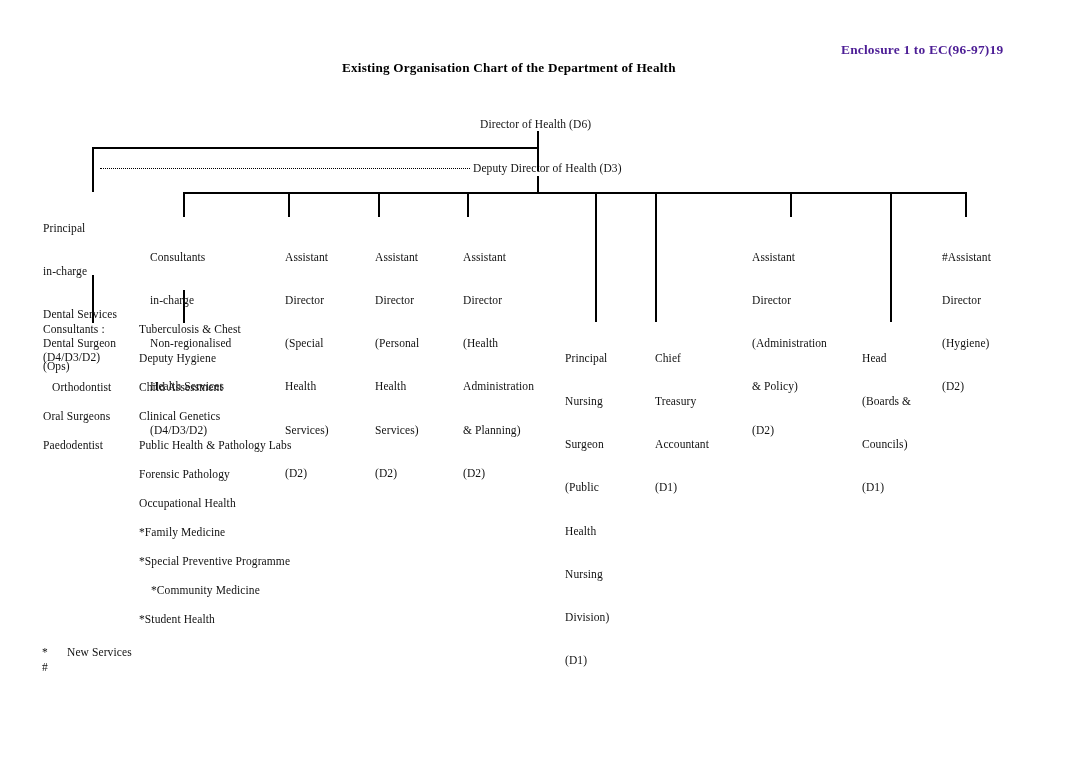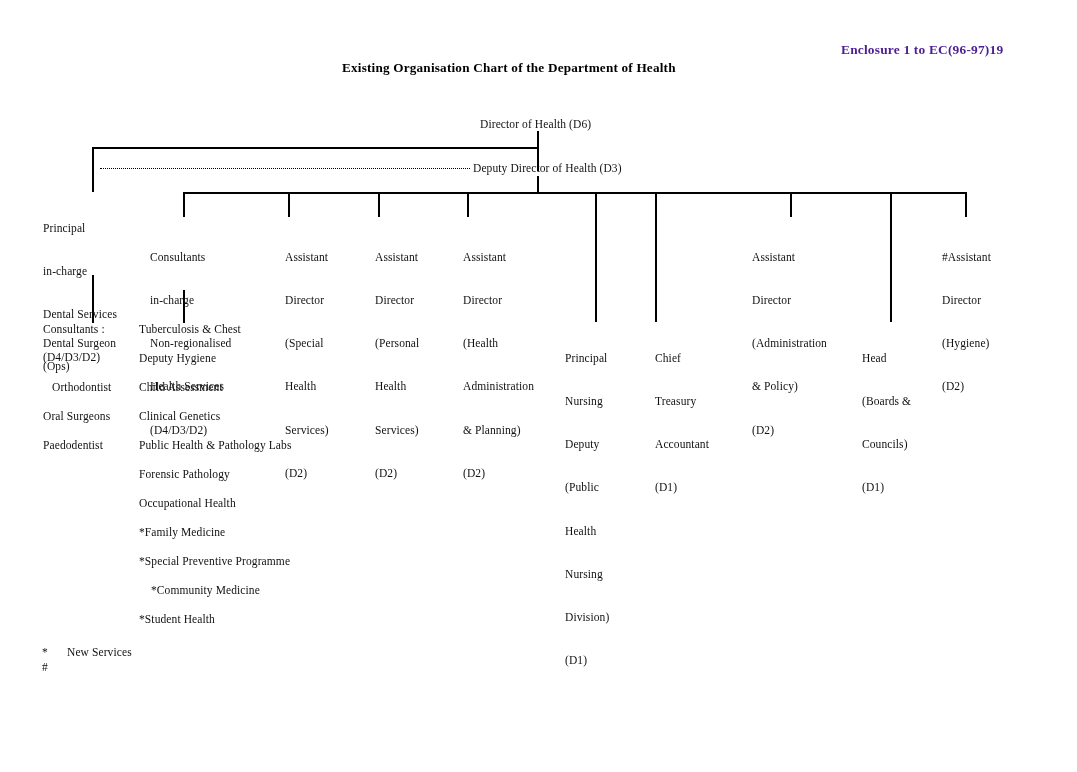--- a/index.html
+++ b/index.html
@@ -162,21 +162,21 @@
     <div>Director</div>
     <div>(Health</div>
     <div>Administration</div>
     <div>&amp; Planning)</div>
     <div>(D2)</div>
   </div>
 
   <div class="txt node" style="left:565px; top:322px;">
     <div>Principal</div>
     <div>Nursing</div>
-    <div>Deputy</div>
+    <div>Surgeon</div>
     <div>(Public</div>
     <div>Health</div>
     <div>Nursing</div>
     <div>Division)</div>
     <div>(D1)</div>
   </div>
 
   <div class="txt node" style="left:655px; top:322px;">
     <div>Chief</div>
     <div>Treasury</div>

